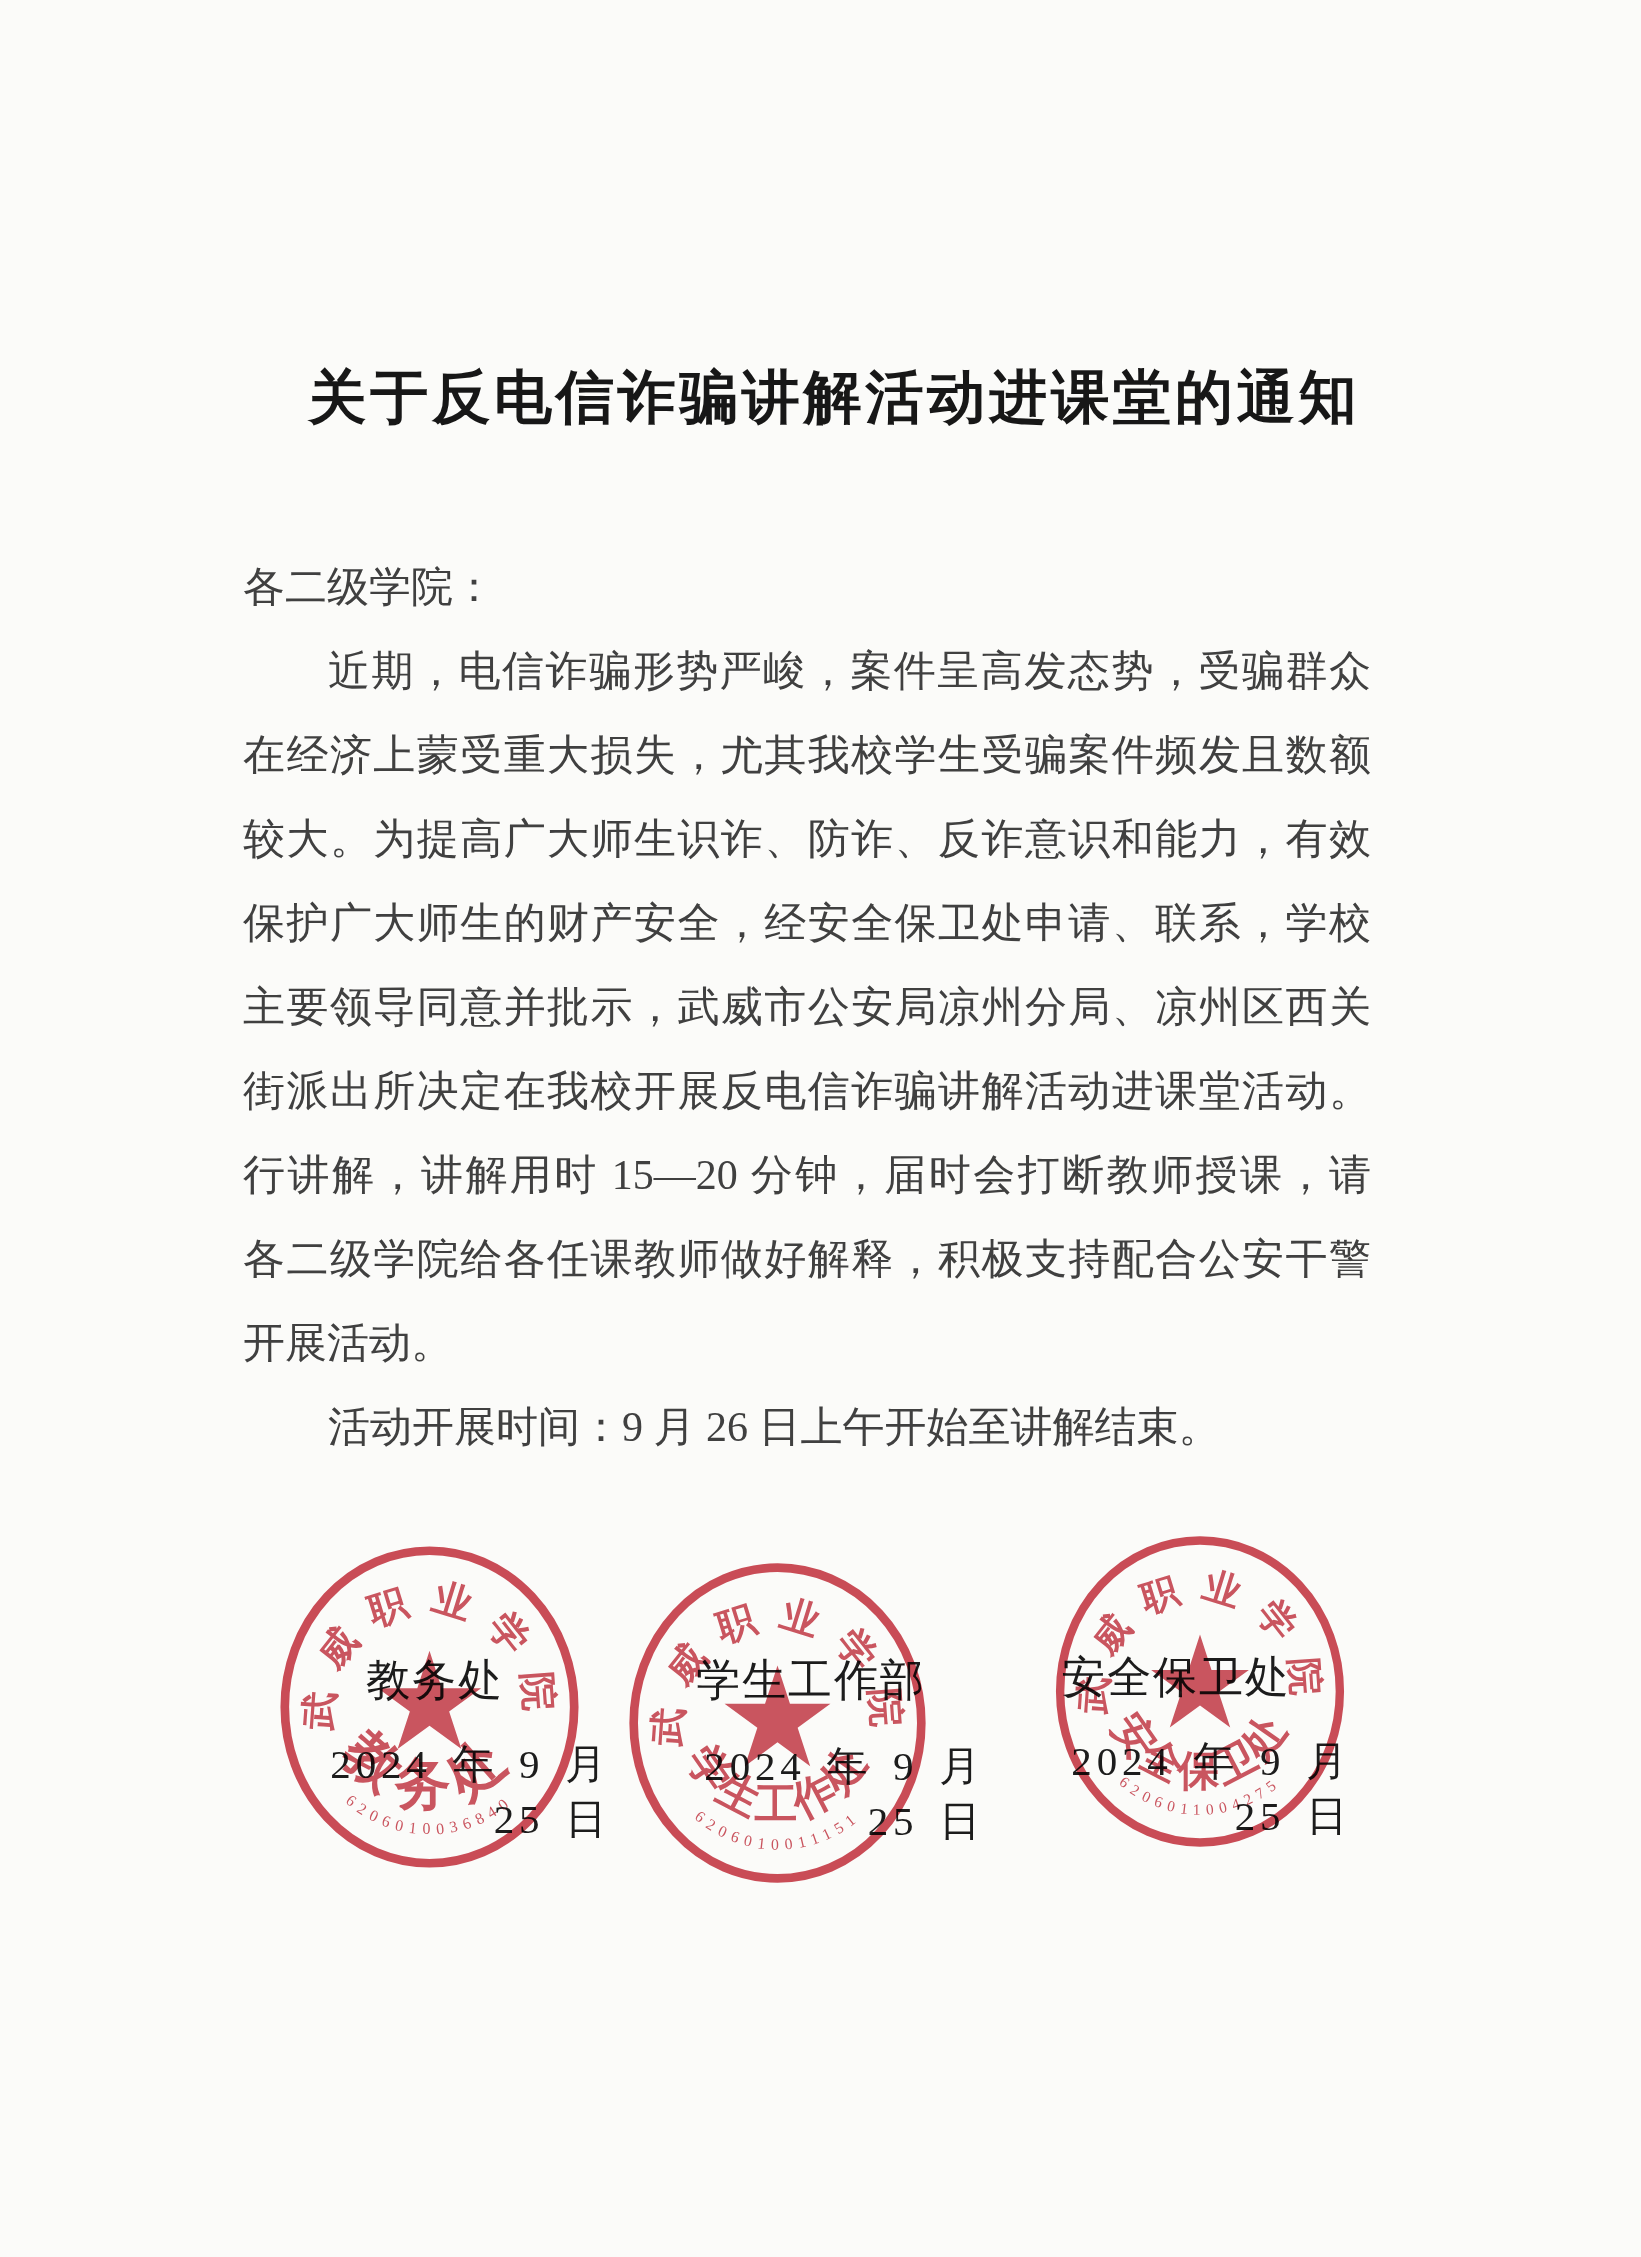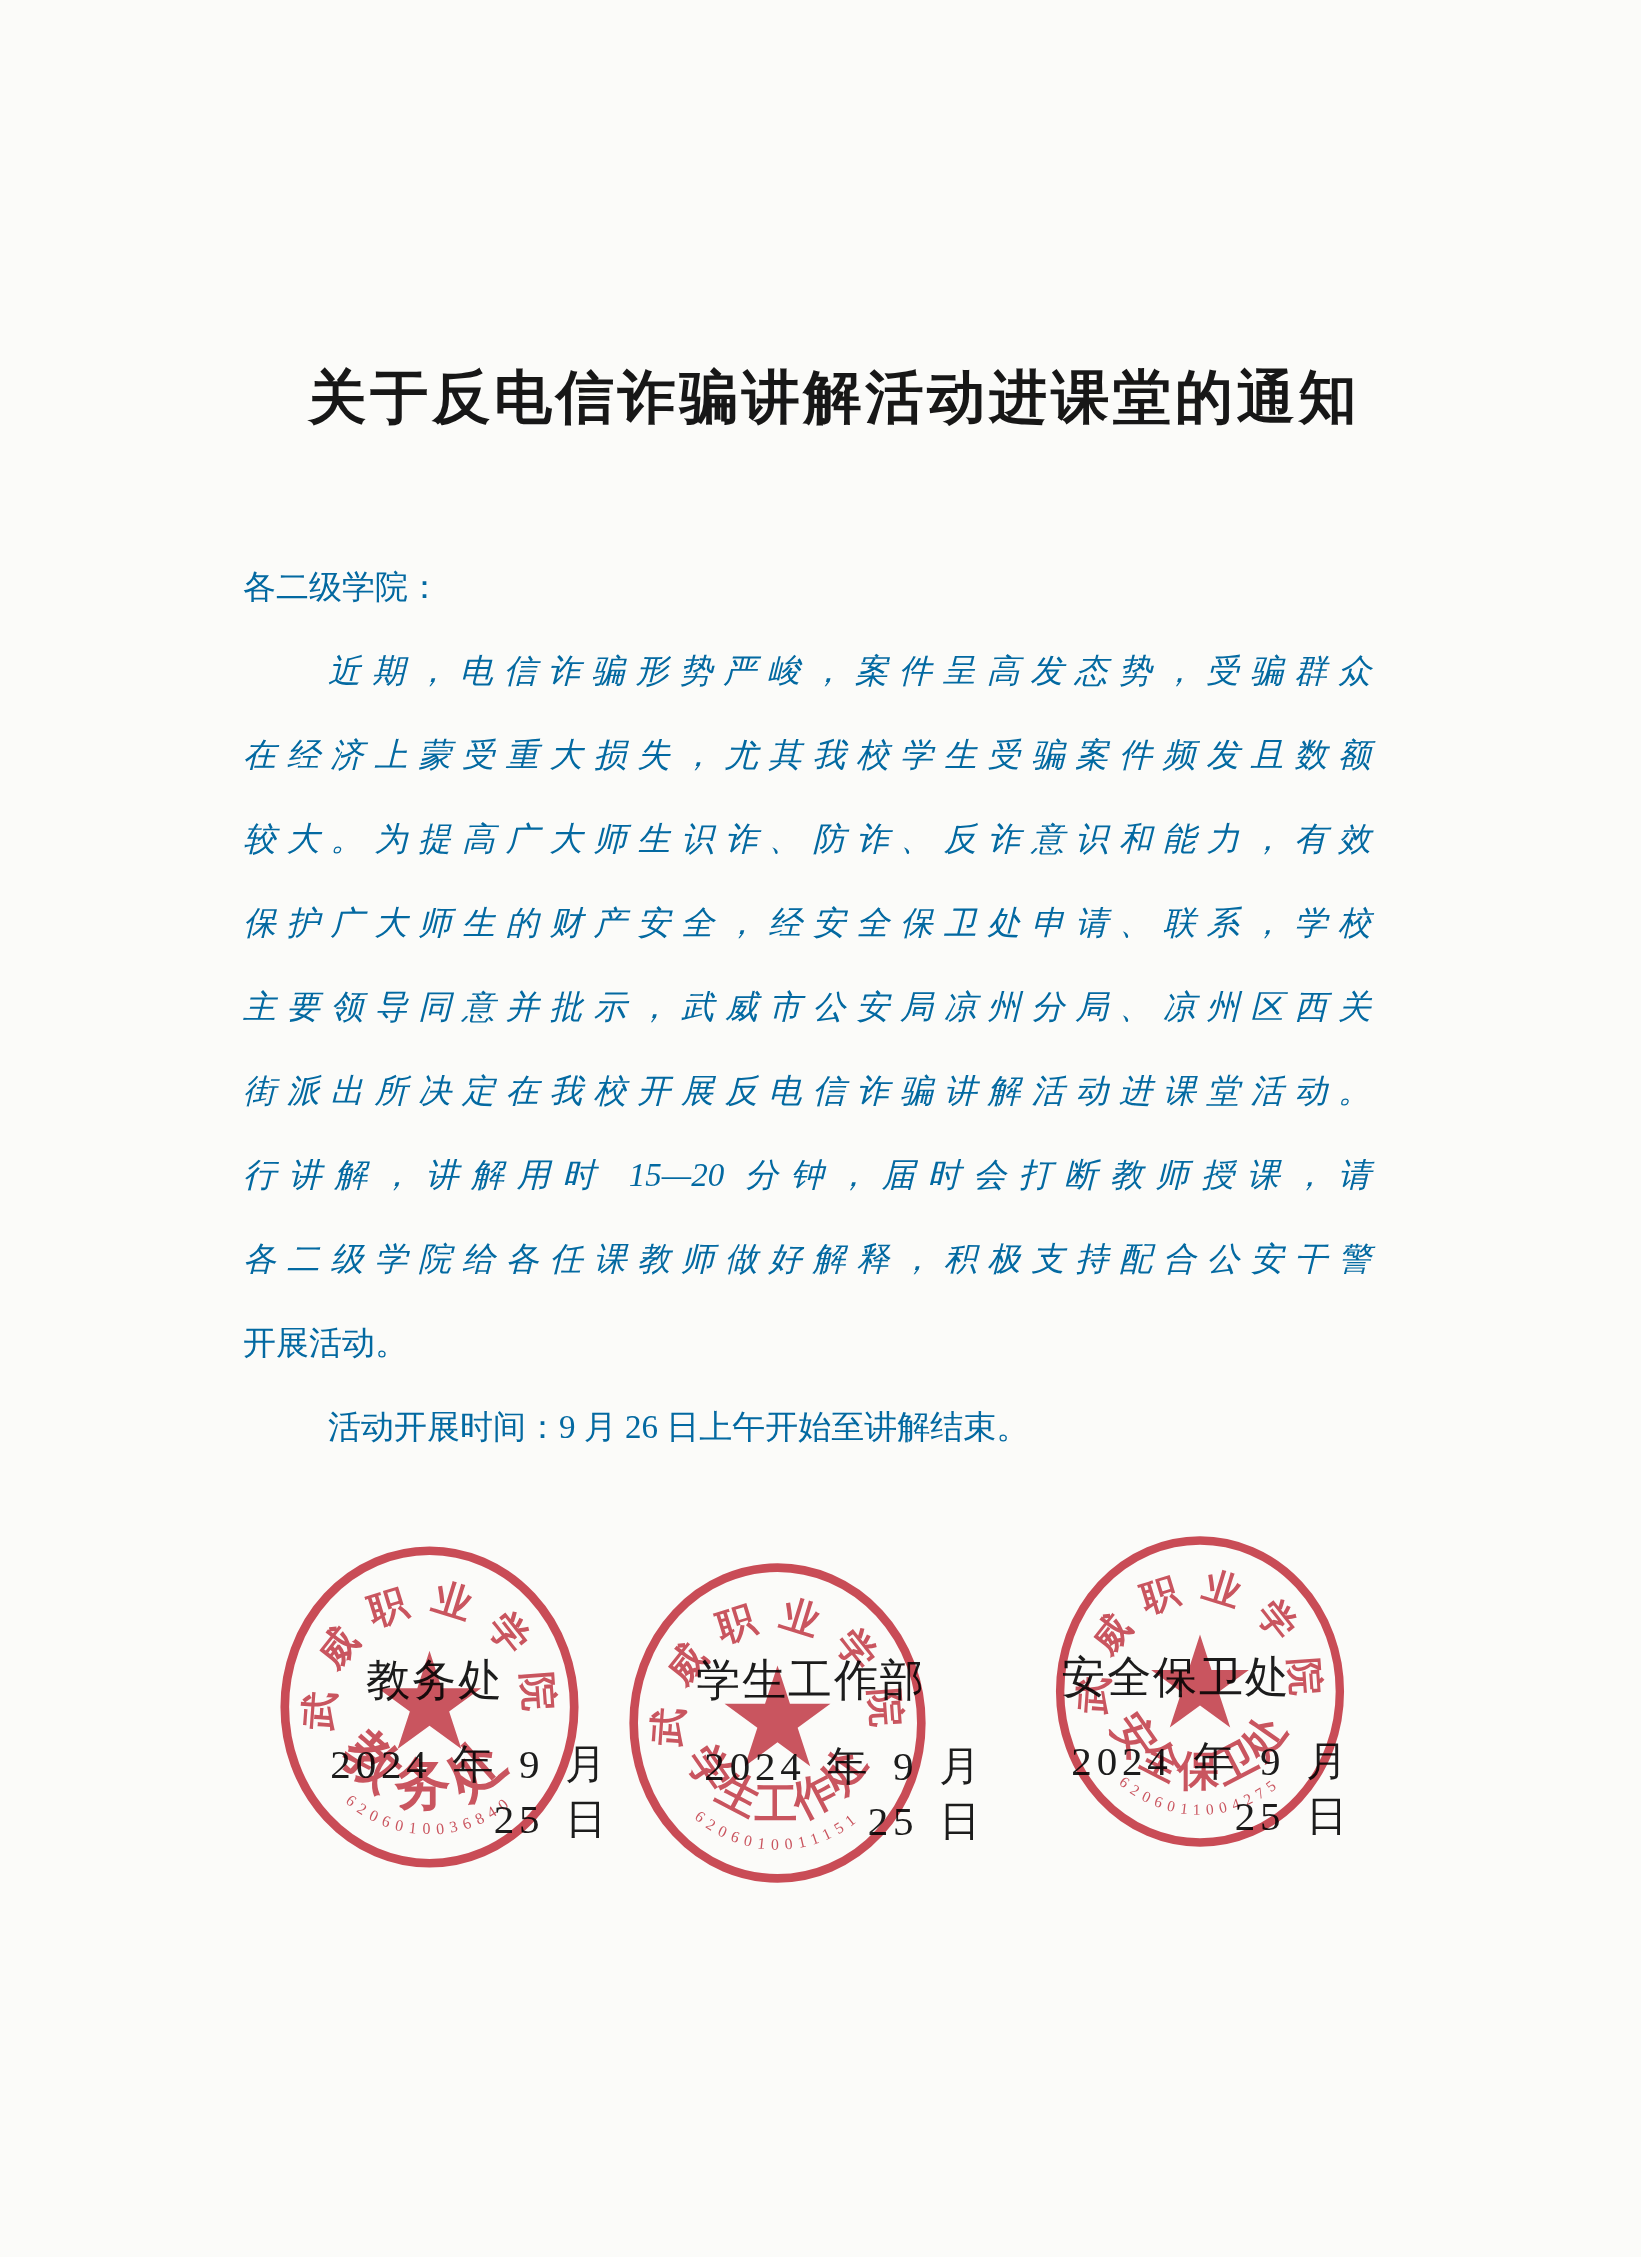--- a/index.html
+++ b/index.html
@@ -8,24 +8,24 @@
     background:#fbfbf9; overflow:hidden;
     font-family:"Liberation Serif", serif; color:#242424;padding-left:28px;
   }
   .title {
     position:absolute; left:0; right:0; top:359px; margin:0;
     text-align:center; font-size:58px; font-weight:bold;
     letter-spacing:3.9px; color:#171717;
   }
   .body-text {
     position:absolute; left:243px; top:545px; width:1128px;
-    font-size:33px; color:#0369a1;
+    font-size:42px; color:#404040;
   }
   .line { height:84px; line-height:84px; }
-  .line.fill { text-align:justify; text-align-last:justify;font-style:italic; }
+  .line.fill { text-align:justify; text-align-last:justify; }
   .line.indent { text-indent:85px; }
 
   .sig-dept {
     position:absolute; width:340px; text-align:center;
     font-size:44px; letter-spacing:1.9px; color:#1c1c1c; z-index:3;
   }
   .sig-date {
     position:absolute; width:348px; text-align:right;
     font-size:41px; letter-spacing:4.8px; word-spacing:5.8px;
     color:#1c1c1c; z-index:3;

